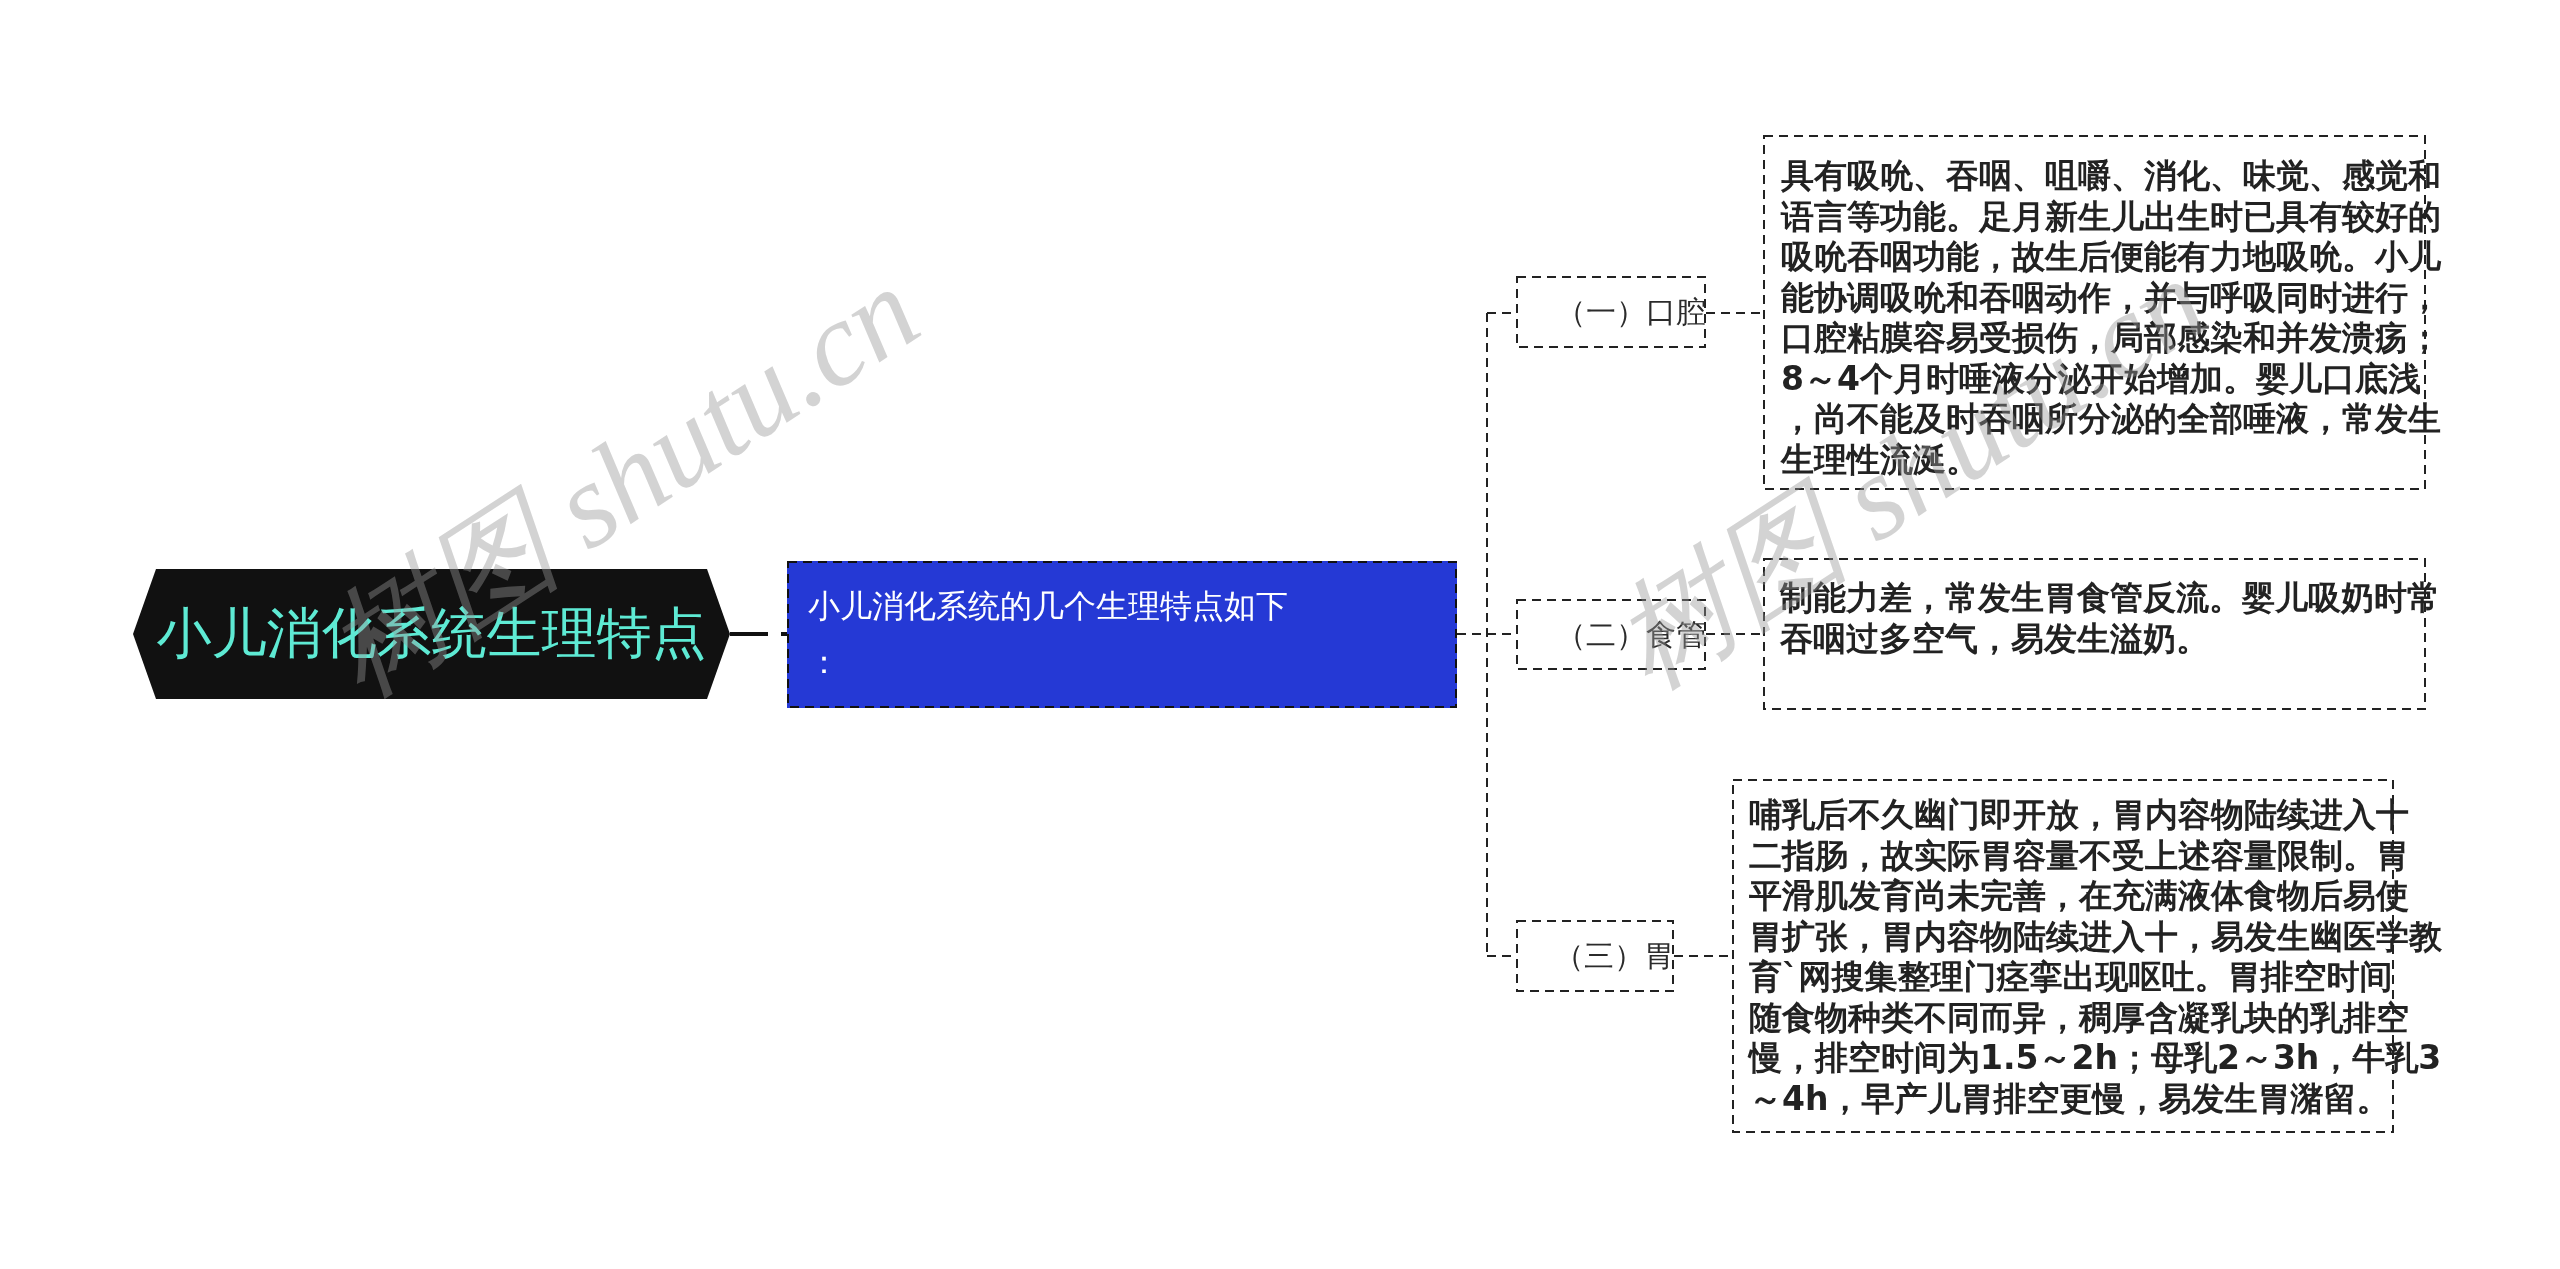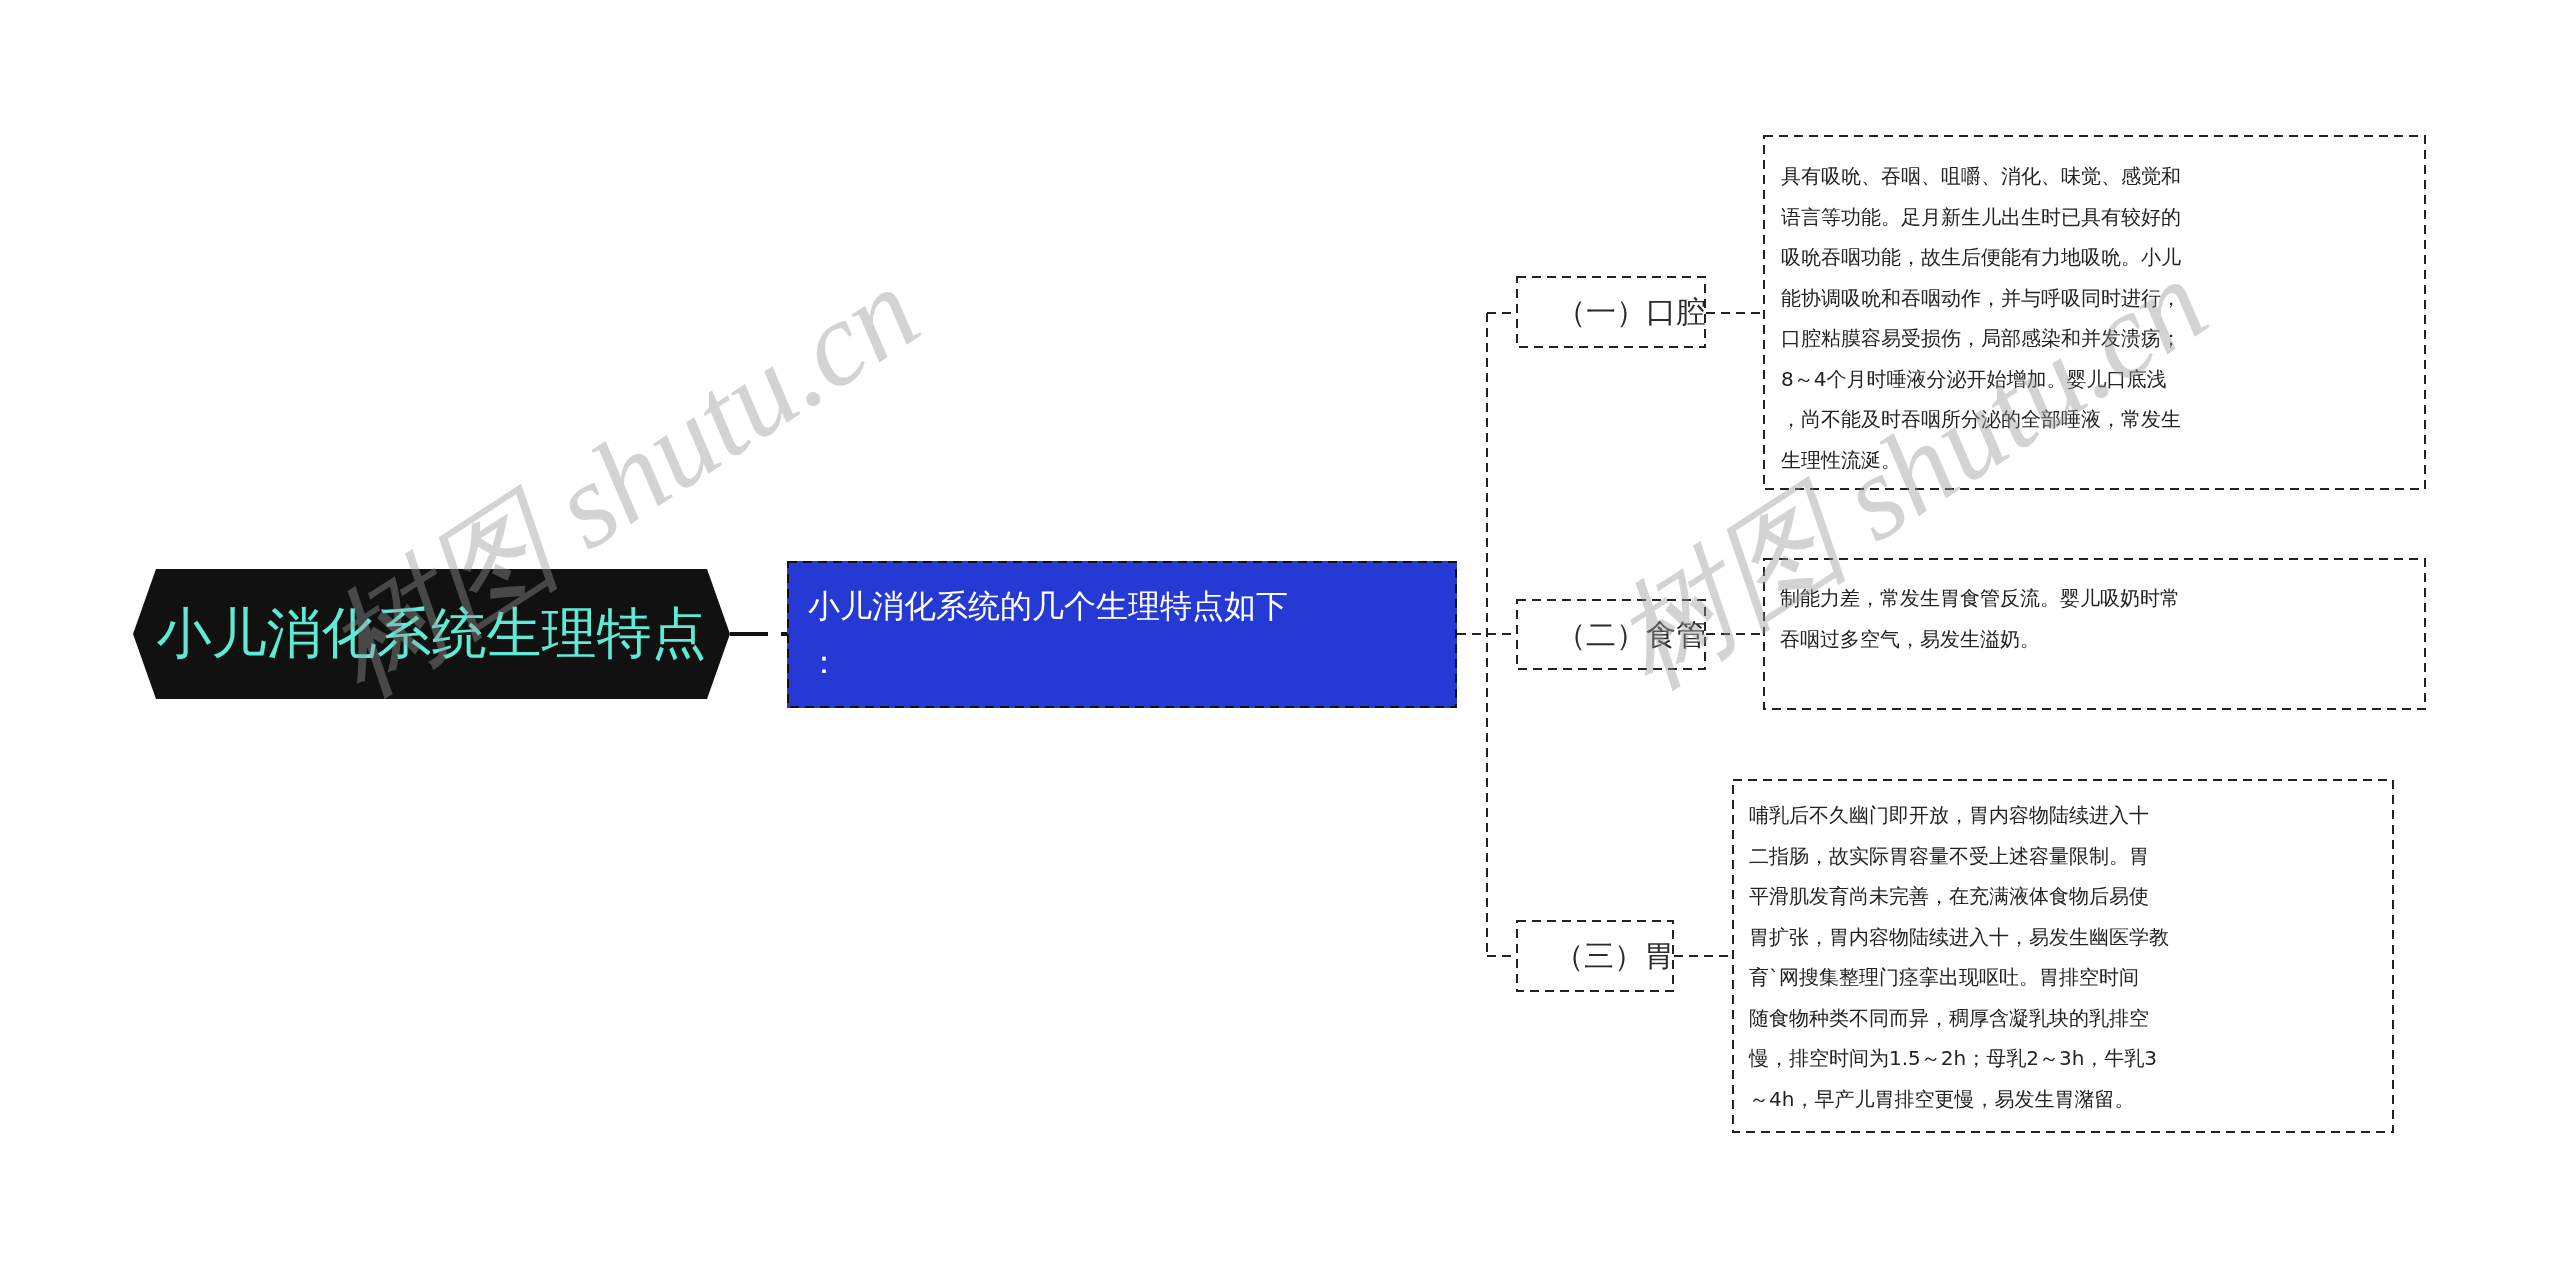--- a/index.html
+++ b/index.html
@@ -35,21 +35,21 @@
   .branch {
     color: #2b2b2b; font-size: 30px; line-height: 30px;
     display: flex; align-items: center; justify-content: flex-end;
     white-space: nowrap;
   }
   .branch-1 { left: 1516px; top: 276px; width: 190px; height: 72px; }
   .branch-2 { left: 1516px; top: 599px; width: 190px; height: 71px; }
   .branch-3 { left: 1516px; top: 920px; width: 158px; height: 72px; }
 
   
-  .detail { color: #222222; font-size: 20px; line-height: 40.5px; }
+  .detail { color: #222222; font-size: 33px; line-height: 40.5px; font-weight: bold; }
   .detail-1 { left: 1763px; top: 135px; width: 663px; height: 355px; padding: 21px 0 0 18px; }
   .detail-2 { left: 1763px; top: 558px; width: 663px; height: 152px; padding: 20px 0 0 17px; }
   .detail-3 { left: 1732px; top: 779px; width: 662px; height: 354px; padding: 16px 0 0 17px; }
 
   
   .watermark {
     position: absolute; z-index: 5;
     font-family: "Liberation Serif", "DejaVu Serif", serif;
     font-style: italic; font-size: 120px; line-height: 1;
     color: rgba(150, 150, 150, 0.42);

